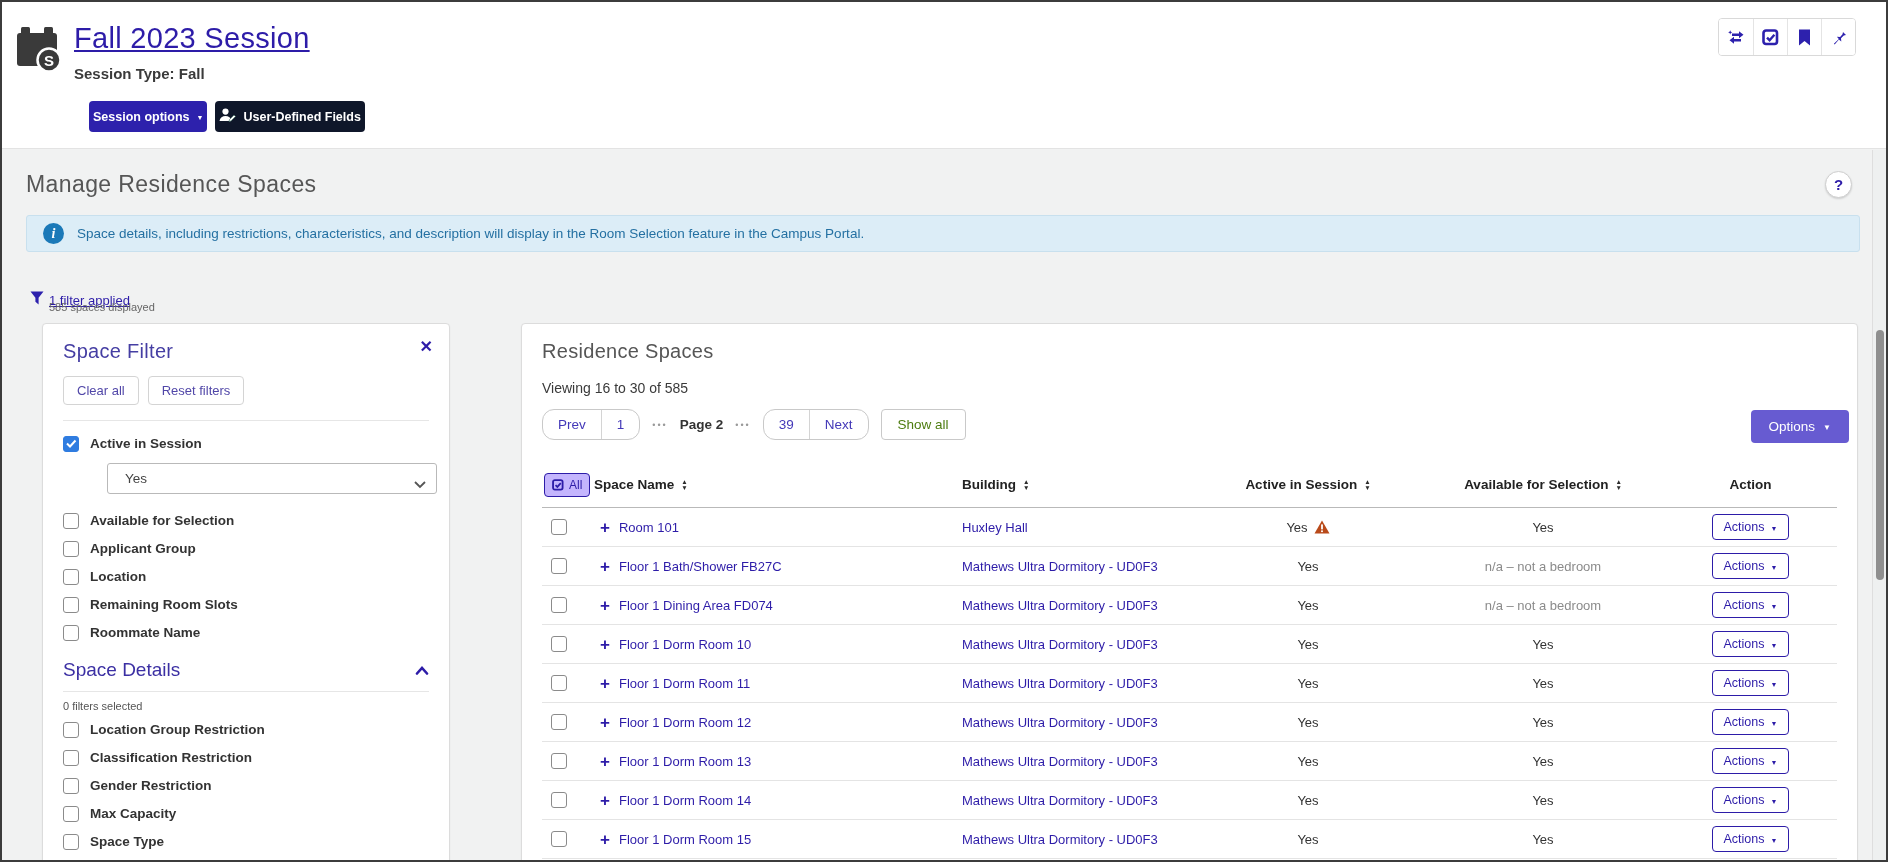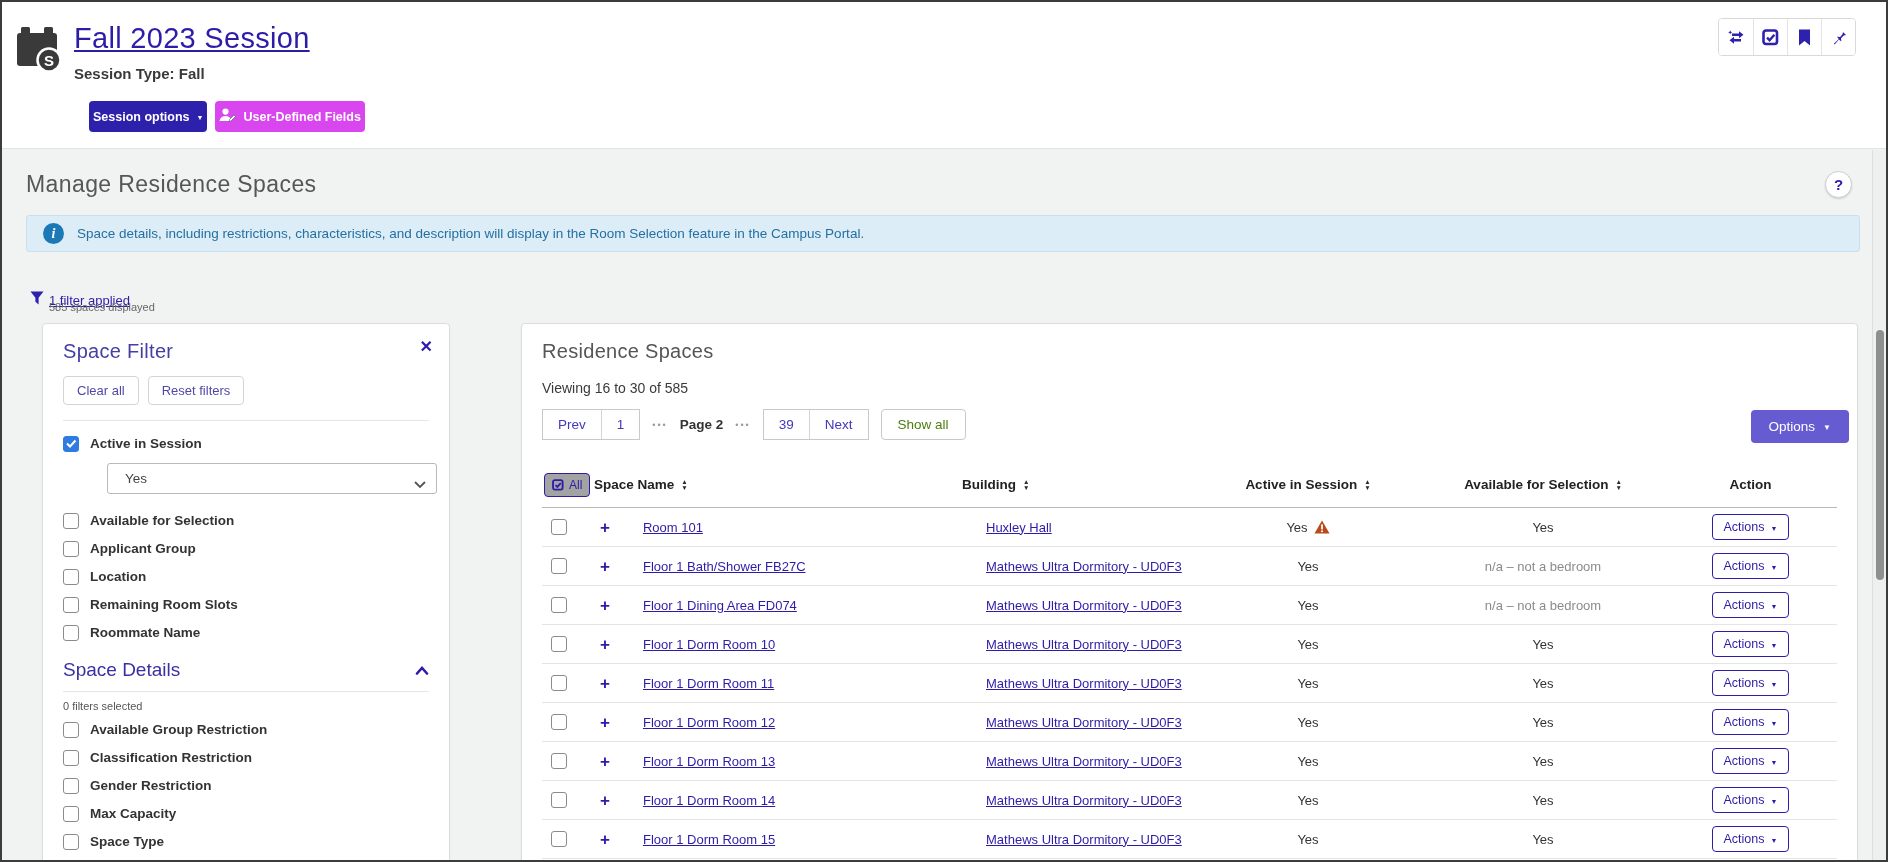--- a/index.html
+++ b/index.html
@@ -8,21 +8,21 @@
   .viewport { width:1888px; height:862px; border:2px solid #3c3c3c; background:#fff; position:relative; overflow:hidden; }
 
   
   .app-header { position:relative; height:146px; background:#fff; }
   .calendar-icon { position:absolute; left:14px; top:24px; }
   .title-block { position:absolute; left:72px; top:20px; }
   .session-title { font-size:29px; color:#2d1ca8; text-decoration:underline; font-weight:400; letter-spacing:.3px; cursor:pointer; }
   .session-type { margin-top:10px; font-size:15px; font-weight:700; color:#3a3a3a; }
   .header-buttons { position:absolute; left:87px; top:99px; display:flex; gap:8px; }
   .btn-dark { background:#2d21ac; color:#fff; border:none; border-radius:4px; padding:7px 4px; font-size:12.5px; font-weight:700; display:flex; align-items:center; gap:7px; cursor:pointer; font-family:inherit; }
-  .btn-teal { background:#d946ef; }
+  .btn-teal { background:#0f172a; }
   .caret { font-size:7px; line-height:1; position:relative; top:1px; }
   .toolbar { position:absolute; right:30px; top:16px; display:flex; border:1px solid #d9d9d9; border-radius:4px; background:#fff; overflow:hidden; }
   .toolbar button { width:34px; height:36px; background:#fff; border:none; border-left:1px solid #e4e4e4; display:flex; align-items:center; justify-content:center; cursor:pointer; }
   .toolbar button:first-child { border-left:none; }
 
   
   .page-body { position:relative; height:856px; background:#f1f2f2; border-top:1px solid #e3e3e3; }
   .page-heading { position:absolute; left:24px; top:22px; font-size:23px; font-weight:400; color:#565656; letter-spacing:.4px; }
   .help-circle { position:absolute; right:34px; top:22px; width:27px; height:27px; border-radius:50%; background:#fff; border:1px solid #cfcfcf; box-shadow:0 1px 2px rgba(0,0,0,.15); color:#2d1ca8; font-weight:700; font-size:15px; display:flex; align-items:center; justify-content:center; cursor:pointer; }
   .info-banner { position:absolute; left:24px; right:26px; top:66px; height:37px; background:#dcedf7; border:1px solid #c8e0ee; border-radius:3px; display:flex; align-items:center; gap:13px; padding:0 16px; }
@@ -52,41 +52,41 @@
   .select-chev { position:absolute; right:11px; top:12px; }
   .section-head { display:flex; align-items:center; justify-content:space-between; margin-top:17px; cursor:pointer; }
   .section-title { font-size:19px; color:#3b2fa3; font-weight:400; }
   .section-note { font-size:11px; color:#555; margin:4px 0 8px; }
 
   
   .table-card { flex:1 1 auto; padding:16px 20px; position:relative; min-height:720px; }
   .table-title { font-size:20px; color:#565656; font-weight:400; letter-spacing:.3px; }
   .viewing { margin-top:17px; font-size:14px; color:#3a3a3a; }
   .pagi { margin-top:13px; display:flex; align-items:center; gap:12px; }
-  .pg-group { display:flex; border:1px solid #c9c9c9; border-radius:0; overflow:hidden; background:#fff; }
+  .pg-group { display:flex; border:1px solid #c9c9c9; border-radius:12px; overflow:hidden; background:#fff; }
   .pg-cell { padding:7px 15px; font-size:13.5px; color:#4338b8; border-left:1px solid #d4d4d4; cursor:pointer; min-width:20px; text-align:center; }
   .pg-cell:first-child { border-left:none; }
   .pg-dots { color:#9a9a9a; font-size:9px; letter-spacing:2px; }
   .pg-current { font-size:13.5px; font-weight:700; color:#333; }
   .btn-showall { background:#fff; border:1px solid #c9c9c9; border-radius:4px; padding:7px 16px; font-size:13.5px; color:#4d7c0f; cursor:pointer; font-family:inherit; }
   .options-btn { position:absolute; right:8px; top:86px; background:#675bd1; border:none; border-radius:4px; color:#fff; font-size:13.5px; padding:9px 18px; display:flex; align-items:center; gap:8px; cursor:pointer; font-family:inherit; }
   .options-btn .caret { font-size:8px; }
 
   .grid-table { margin-top:22px; }
   .t-row { display:grid; grid-template-columns:52px 368px 232px 228px 242px 1fr; align-items:center; min-height:39px; border-bottom:1px solid #e4e4e4; }
   .t-head { min-height:46px; border-bottom:1px solid #b9b9b9; }
   .th { font-size:13.5px; font-weight:700; color:#222; display:flex; align-items:center; }
   .th.center, .td.center { justify-content:center; text-align:center; }
   .sort { display:inline-flex; flex-direction:column; font-size:6.5px; line-height:5.5px; color:#2b2b2b; margin-left:7px; }
-  .all-btn { margin-left:2px; display:flex; align-items:center; gap:5px; border:1px solid #2d1ca8; border-radius:4px; background:#a3a3a3; color:#2d1ca8; font-size:12px; padding:4px 7px; cursor:pointer; font-family:inherit; }
+  .all-btn { margin-left:2px; display:flex; align-items:center; gap:5px; border:1px solid #2d1ca8; border-radius:4px; background:#c4b5fd; color:#2d1ca8; font-size:12px; padding:4px 7px; cursor:pointer; font-family:inherit; }
   .td { font-size:13px; color:#333; display:flex; align-items:center; }
   .row-cb { margin-left:9px; }
   .plus { color:#2d1ca8; font-weight:800; font-size:17px; line-height:1; margin-left:6px; cursor:pointer; }
   .cell-space { gap:9px; }
-  .tlink { color:#2d1ca8; text-decoration:underline; cursor:pointer;margin-left:24px; }
+  .tlink { color:#2d1ca8; cursor:pointer; }
   .warn { margin-left:6px; position:relative; top:1px; }
   .muted { color:#8b8b8b; }
   .actions-btn { border:1px solid #2d1ca8; border-radius:4px; background:#fff; color:#2d1ca8; font-size:12.5px; padding:5px 11px; display:flex; align-items:center; gap:6px; cursor:pointer; font-family:inherit; }
   .actions-btn .caret { font-size:7px; }
 
   
   .scrollbar { position:absolute; right:0; top:148px; bottom:0; width:14px; background:#eef0f0; border-left:1px solid #dedede; }
   .scroll-thumb { position:absolute; left:3px; width:8px; top:180px; height:250px; background:#8f8f8f; border-radius:4px; }
 </style>
 </head>
@@ -237,21 +237,21 @@
               </svg>
           </span>
         </div>
         <hr class="fdivider" style="margin:10px 0 8px;">
         <div class="section-note">0 filters selected</div>
 
         <div>
 
             <div class="cb-row">
               <span class="cb"></span>
-              <span class="cb-label">Available Group Restriction</span>
+              <span class="cb-label">Location Group Restriction</span>
             </div>
 
             <div class="cb-row">
               <span class="cb"></span>
               <span class="cb-label">Classification Restriction</span>
             </div>
 
             <div class="cb-row">
               <span class="cb"></span>
               <span class="cb-label">Gender Restriction</span>

